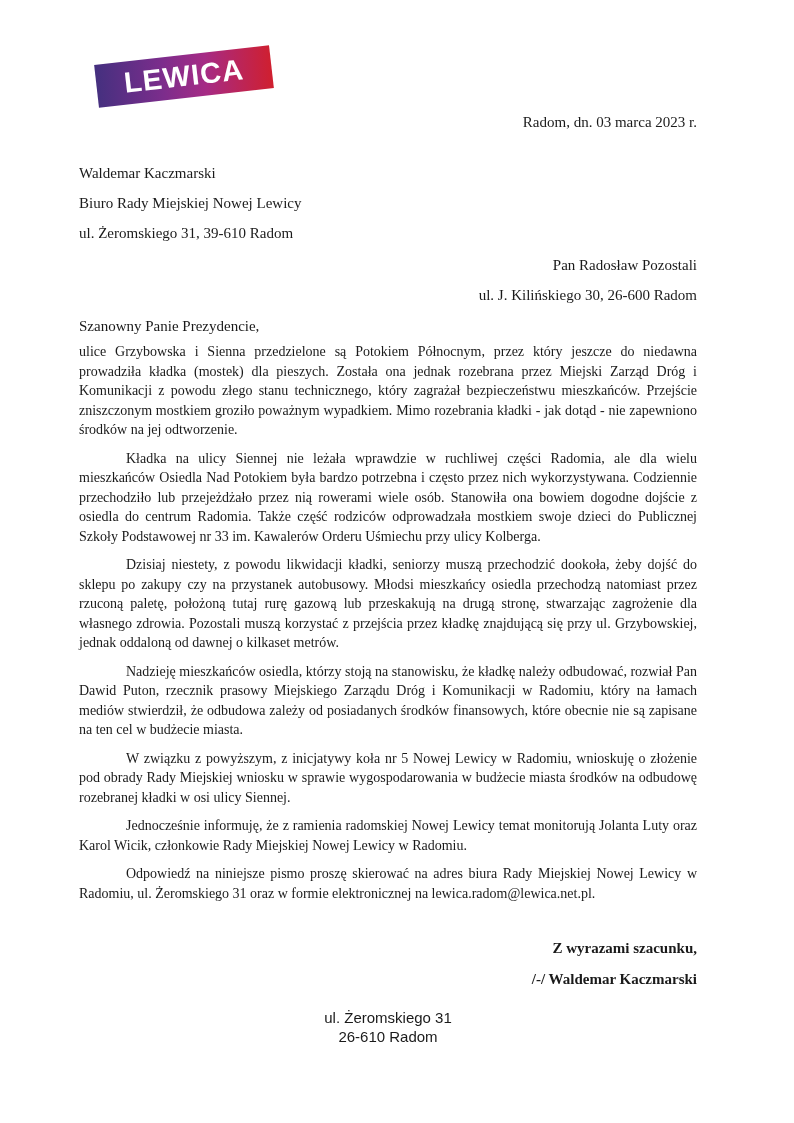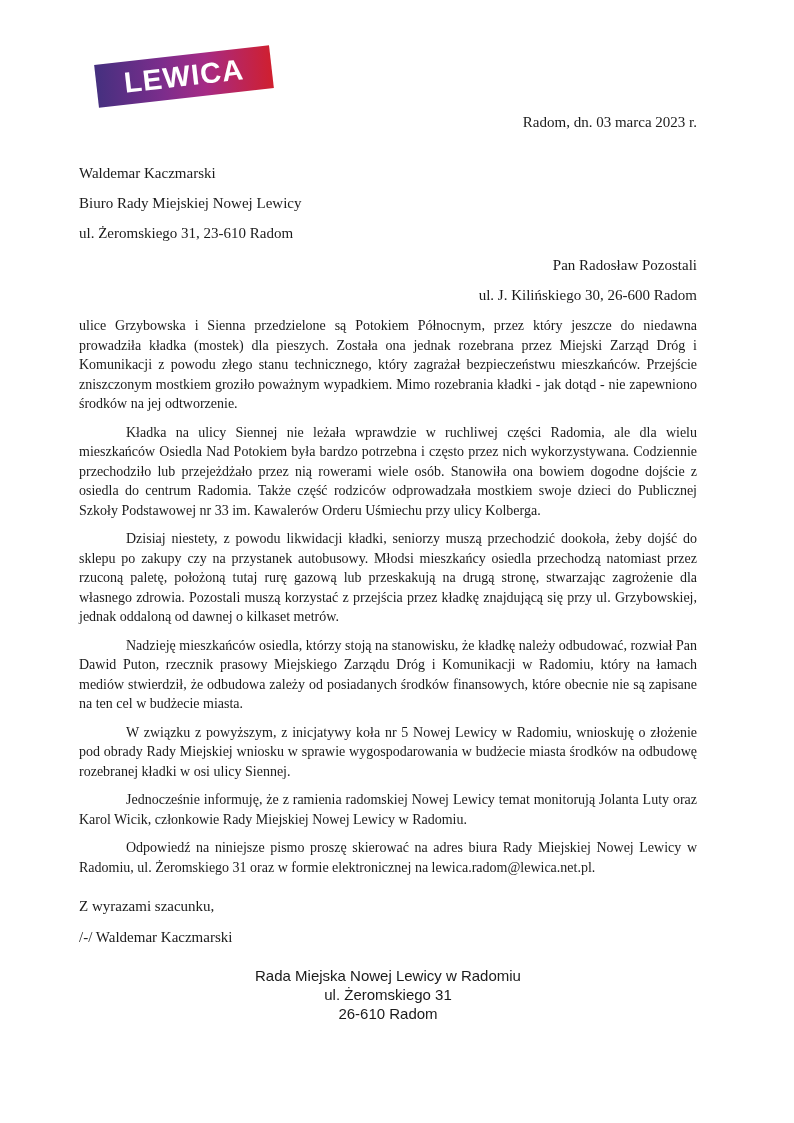--- a/index.html
+++ b/index.html
@@ -71,23 +71,24 @@
     }
     .letter-body p {
       margin: 0 0 9px 0;
       text-align: justify;
       text-indent: 47px;
     }
     .letter-body p.no-indent {
       text-indent: 0;
     }
     .closing {
-      margin-top: 14px;
-      text-align: left;
+      margin-top: 30px;
+      text-align: right;
       line-height: 31px;
+      font-weight: bold;
     }
     .footer {
       margin-top: 13px;
       text-align: center;
       font-family: "Liberation Sans", "DejaVu Sans", sans-serif;
       font-size: 15px;
       line-height: 19px;
     }
   </style>
 </head>
@@ -99,44 +100,44 @@
     <span class="logo-text">LEWICA</span>
   </div>
 
   <div class="column">
 
     <div class="date-line">Radom, dn. 03 marca 2023 r.</div>
 
     <div class="sender">
       <div>Waldemar Kaczmarski</div>
       <div>Biuro Rady Miejskiej Nowej Lewicy</div>
-      <div>ul. Żeromskiego 31, 23-610 Radom</div>
+      <div>ul. Żeromskiego 31, 39-610 Radom</div>
     </div>
 
     <div class="recipient">
       <div>Pan Radosław Pozostali</div>
       <div>ul. J. Kilińskiego 30, 26-600 Radom</div>
     </div>
 
+    <div class="salutation">Szanowny Panie Prezydencie,</div>
 
     <div class="letter-body">
       <p class="no-indent">ulice Grzybowska i Sienna przedzielone są Potokiem Północnym, przez który jeszcze do niedawna prowadziła kładka (mostek) dla pieszych. Została ona jednak rozebrana przez Miejski Zarząd Dróg i Komunikacji z powodu złego stanu technicznego, który zagrażał  bezpieczeństwu  mieszkańców. Przejście zniszczonym mostkiem groziło poważnym wypadkiem. Mimo rozebrania kładki - jak dotąd - nie zapewniono środków na jej odtworzenie.</p>
       <p>Kładka na ulicy Siennej nie leżała wprawdzie w ruchliwej części Radomia, ale dla wielu mieszkańców Osiedla Nad Potokiem była bardzo potrzebna i często przez nich wykorzystywana. Codziennie przechodziło lub przejeżdżało przez nią rowerami wiele osób. Stanowiła ona bowiem dogodne dojście z osiedla do centrum Radomia. Także część rodziców odprowadzała mostkiem swoje dzieci do Publicznej Szkoły Podstawowej nr 33 im. Kawalerów Orderu Uśmiechu przy ulicy Kolberga.</p>
       <p>Dzisiaj niestety, z powodu likwidacji kładki, seniorzy muszą przechodzić dookoła, żeby dojść do sklepu po zakupy czy na przystanek autobusowy. Młodsi mieszkańcy osiedla przechodzą natomiast przez rzuconą paletę, położoną tutaj rurę gazową lub przeskakują na drugą stronę, stwarzając zagrożenie dla własnego zdrowia. Pozostali muszą korzystać z przejścia przez kładkę znajdującą się przy ul. Grzybowskiej, jednak oddaloną od dawnej o kilkaset metrów.</p>
       <p>Nadzieję mieszkańców osiedla, którzy stoją na stanowisku, że kładkę należy odbudować, rozwiał Pan Dawid Puton, rzecznik prasowy Miejskiego Zarządu Dróg i Komunikacji w Radomiu,  który na łamach mediów stwierdził, że odbudowa zależy od posiadanych środków finansowych,  które obecnie nie są zapisane na ten cel w budżecie miasta.</p>
       <p>W związku z powyższym, z inicjatywy koła nr 5 Nowej Lewicy w Radomiu, wnioskuję o  złożenie pod obrady Rady Miejskiej wniosku w sprawie wygospodarowania w budżecie miasta środków na odbudowę  rozebranej  kładki w osi ulicy Siennej.</p>
       <p>Jednocześnie  informuję, że z ramienia radomskiej Nowej Lewicy temat monitorują Jolanta Luty oraz  Karol Wicik, członkowie Rady Miejskiej Nowej Lewicy w Radomiu.</p>
       <p>Odpowiedź na niniejsze pismo proszę skierować na adres biura Rady Miejskiej Nowej Lewicy w Radomiu, ul. Żeromskiego 31 oraz w formie elektronicznej na lewica.radom@lewica.net.pl.</p>
     </div>
 
     <div class="closing">
       <div>Z wyrazami szacunku,</div>
       <div>/-/ Waldemar Kaczmarski</div>
     </div>
 
     <div class="footer">
-      <div>Rada Miejska Nowej Lewicy w Radomiu</div>
       <div>ul. Żeromskiego 31</div>
       <div>26-610 Radom</div>
     </div>
 
   </div>
 </div>
 
 </body></html>

